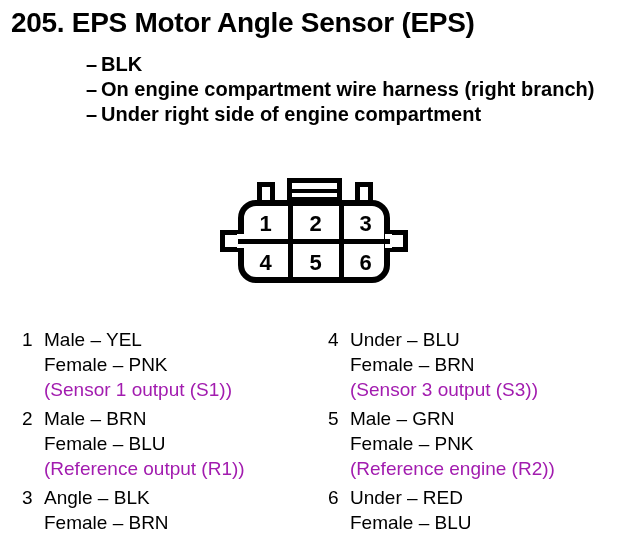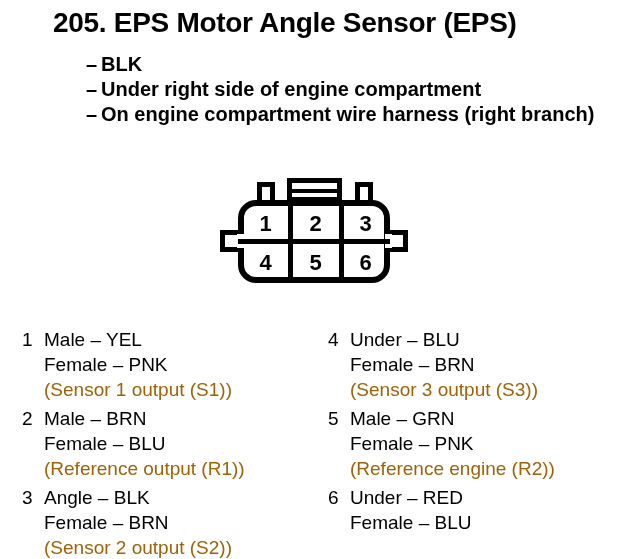--- a/index.html
+++ b/index.html
@@ -19,21 +19,20 @@
   
   #page-title {
     position: absolute;
     left: 11px;
     top: 6px;
     font-size: 28px;
     font-weight: bold;
     letter-spacing: -0.3px;
     white-space: nowrap;
     line-height: 34px;
-    margin-left: 42px;
   }
 
   #subtitle-list {
     position: absolute;
     left: 86px;
     top: 52px;
     font-size: 20px;
     line-height: 25px;
     font-weight: bold;
   }
@@ -178,38 +177,38 @@
   }
   .pin-entry-number {
     position: absolute;
     left: 0;
     top: 0;
   }
   .pin-entry-line {
     white-space: nowrap;
   }
   .pin-entry-function {
-    color: #a16207;
+    color: #a21caf;
     white-space: nowrap;
   }
 </style>
 </head>
 <body>
 
 <div id="page-title">205. EPS Motor Angle Sensor (EPS)</div>
 
 <div id="subtitle-list">
   <div class="subtitle-line">
     <span class="subtitle-dash">–</span><span>BLK</span>
   </div>
   <div class="subtitle-line">
+    <span class="subtitle-dash">–</span><span>On engine compartment wire harness (right branch)</span>
+  </div>
+  <div class="subtitle-line">
     <span class="subtitle-dash">–</span><span>Under right side of engine compartment</span>
-  </div>
-  <div class="subtitle-line">
-    <span class="subtitle-dash">–</span><span>On engine compartment wire harness (right branch)</span>
   </div>
 </div>
 
 <div id="connector-diagram">
 
   <div class="conn-tab-center"></div>
   <div class="conn-tab-center-bar b1"></div>
   <div class="conn-tab-center-bar b2"></div>
 
   <div class="conn-tab-top left"></div>
@@ -248,21 +247,20 @@
     <span class="pin-entry-number">2</span>
     <div class="pin-entry-line">Male – BRN</div>
     <div class="pin-entry-line">Female – BLU</div>
     <div class="pin-entry-function">(Reference output (R1))</div>
   </div>
 
   <div class="pin-entry">
     <span class="pin-entry-number">3</span>
     <div class="pin-entry-line">Angle – BLK</div>
     <div class="pin-entry-line">Female – BRN</div>
-    <div class="pin-entry-function">(Sensor 2 output (S2))</div>
   </div>
 </div>
 
 <div class="pin-column" id="pin-column-right">
 
   <div class="pin-entry">
     <span class="pin-entry-number">4</span>
     <div class="pin-entry-line">Under – BLU</div>
     <div class="pin-entry-line">Female – BRN</div>
     <div class="pin-entry-function">(Sensor 3 output (S3))</div>

